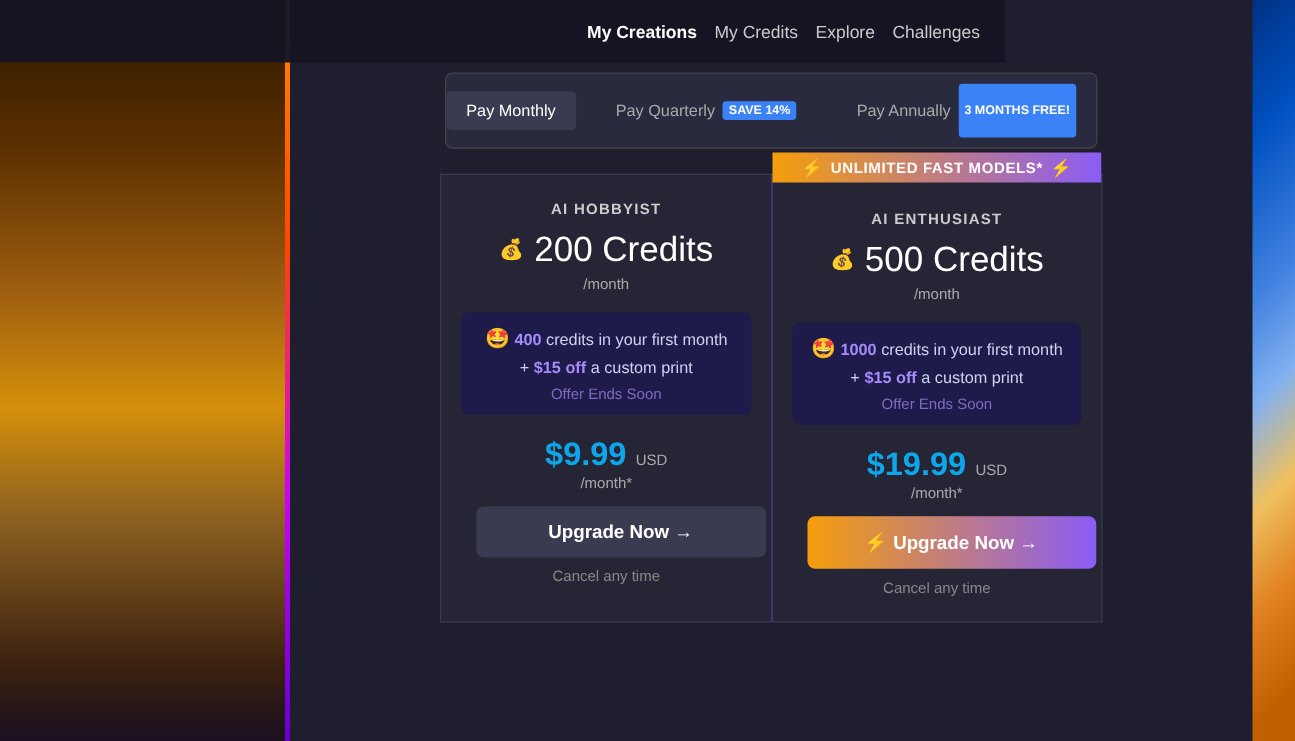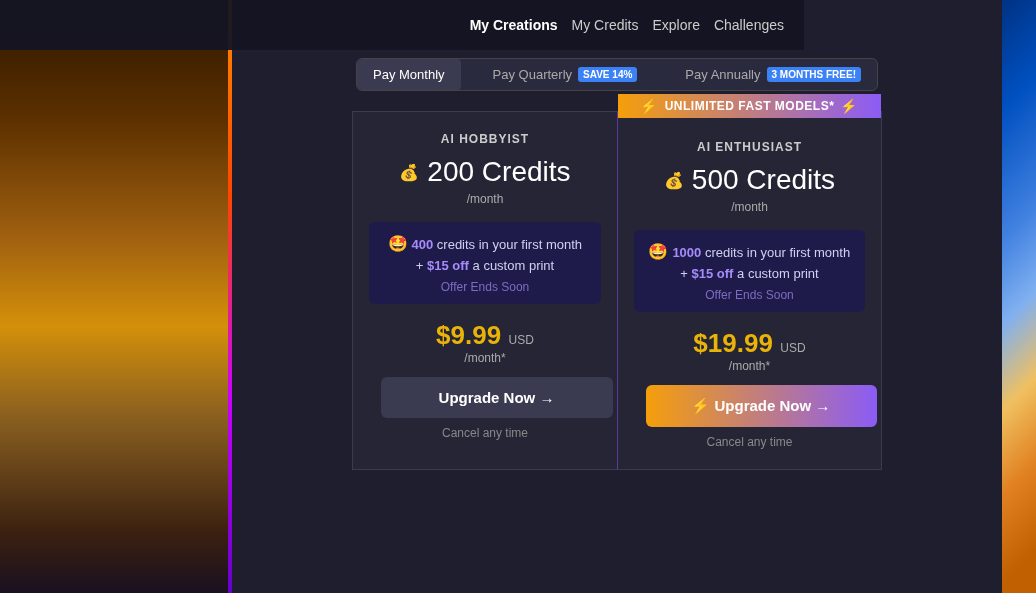--- a/index.html
+++ b/index.html
@@ -135,21 +135,21 @@
       font-weight: bold;
       padding: 2px 5px;
       border-radius: 3px;
     }
 
     .badge-free {
       background: #3b82f6;
       color: #fff;
       font-size: 10px;
       font-weight: bold;
-      padding: 2px 5px;
+      padding: 16px 5px;
       border-radius: 3px;
     }
 
     
     .cards-row {
       display: flex;
       gap: 0;
       width: 530px;
     }
 
@@ -256,21 +256,21 @@
 
     
     .price-section {
       text-align: center;
       margin-bottom: 12px;
     }
 
     .price-main {
       font-size: 26px;
       font-weight: 700;
-      color: #eab308;
+      color: #0ea5e9;
     }
 
     .price-usd {
       font-size: 12px;
       color: #aaa;
       margin-left: 3px;
     }
 
     .price-per-month {
       font-size: 12px;

